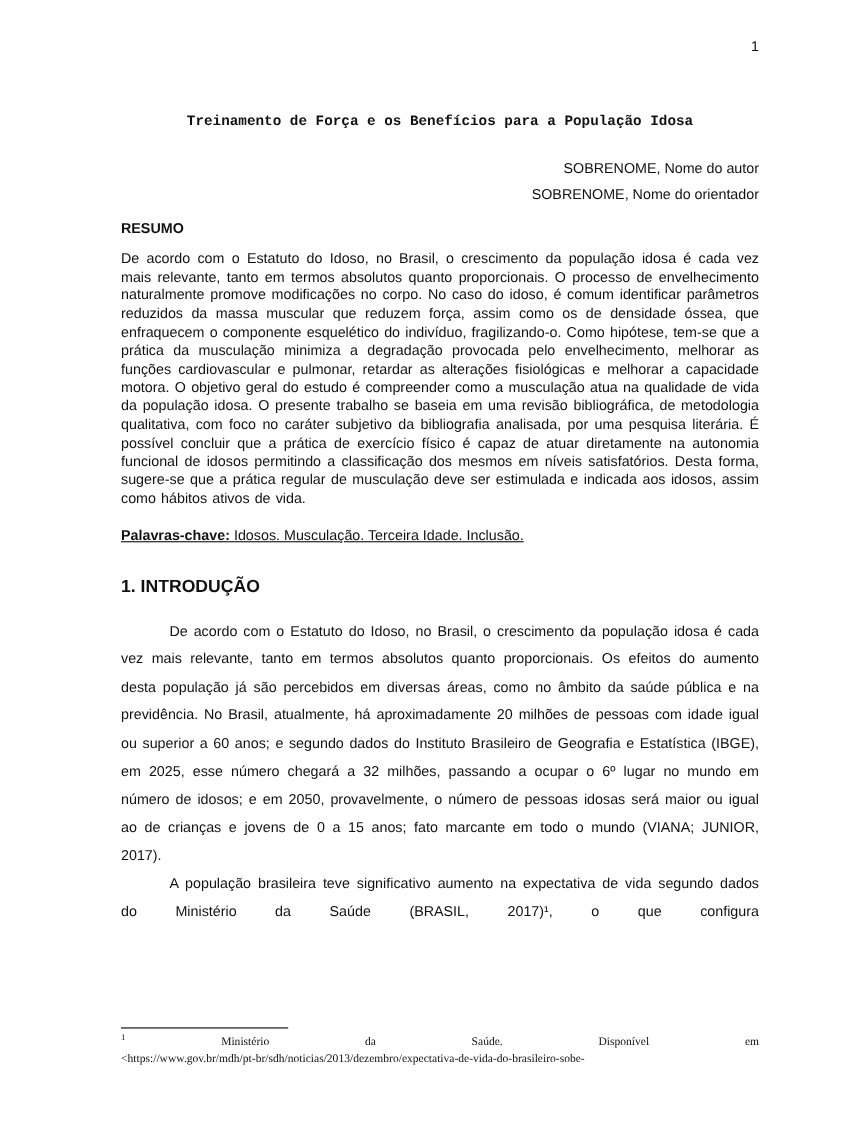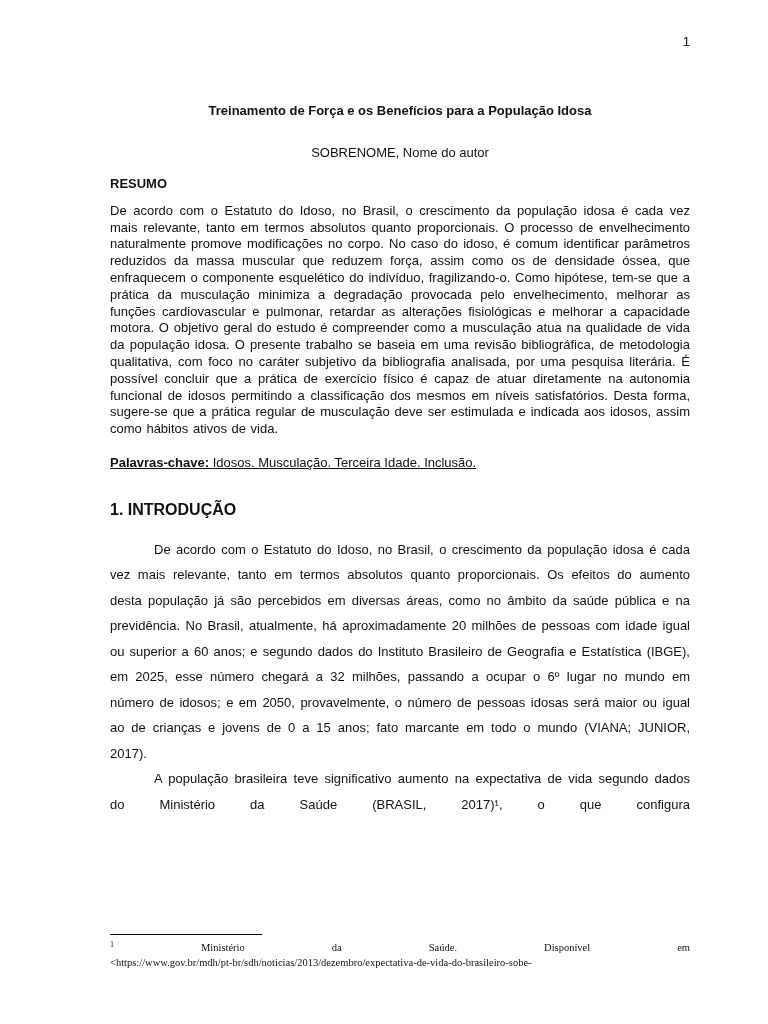--- a/index.html
+++ b/index.html
@@ -20,24 +20,25 @@
     text-align: right;
     font-size: 13px;
     line-height: 16px;
   }
   .doc-title {
     margin-top: 52px;
     text-align: center;
     font-weight: bold;
     font-size: 13px;
     line-height: 17px;
+    font-family: Liberation Mono, monospace;
   }
   .authors {
     margin-top: 22px;
-    text-align: center;
+    text-align: right;
     line-height: 24px;
   }
   .heading {
     font-weight: bold;
     font-size: 13px;
   }
   .abstract {
     margin: 12px 0 0 0;
     text-align: justify;
     line-height: 16.8px;
@@ -92,20 +93,21 @@
 <body>
 
 <div class="page">
 
   <div class="page-number">1</div>
 
   <h1 class="doc-title">Treinamento de Força e os Benefícios para a População Idosa</h1>
 
   <div class="authors">
     <div>SOBRENOME, Nome do autor</div>
+    <div>SOBRENOME, Nome do orientador</div>
   </div>
 
   <h2 class="heading">RESUMO</h2>
 
   <p class="abstract">De acordo com o Estatuto do Idoso, no Brasil, o crescimento da população idosa é cada vez mais relevante, tanto em termos absolutos quanto proporcionais. O processo de envelhecimento naturalmente promove modificações no corpo. No caso do idoso, é comum identificar parâmetros reduzidos da massa muscular que reduzem força, assim como os de densidade óssea, que enfraquecem o componente esquelético do indivíduo, fragilizando-o. Como hipótese, tem-se que a prática da musculação minimiza a degradação provocada pelo envelhecimento, melhorar as funções cardiovascular e pulmonar, retardar as alterações fisiológicas e melhorar a capacidade motora. O objetivo geral do estudo é compreender como a musculação atua na qualidade de vida da população idosa. O presente trabalho se baseia em uma revisão bibliográfica, de metodologia qualitativa, com foco no caráter subjetivo da bibliografia analisada, por uma pesquisa literária. É possível concluir que a prática de exercício físico é capaz de atuar diretamente na autonomia funcional de idosos permitindo a classificação dos mesmos em níveis satisfatórios. Desta forma, sugere-se que a prática regular de musculação deve ser estimulada e indicada aos idosos, assim como hábitos ativos de vida.</p>
 
   <p class="keywords"><strong>Palavras-chave:</strong> <span>Idosos. Musculação. Terceira Idade. Inclusão.</span></p>
 
   <h2 class="section-heading">1. INTRODUÇÃO</h2>
 

